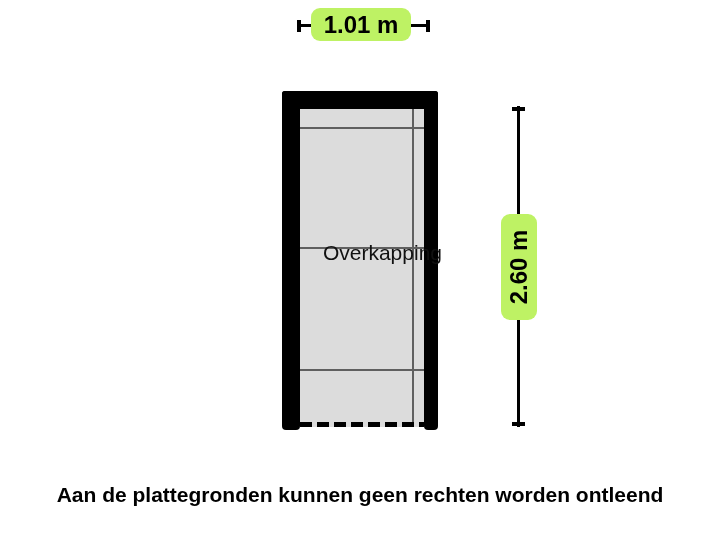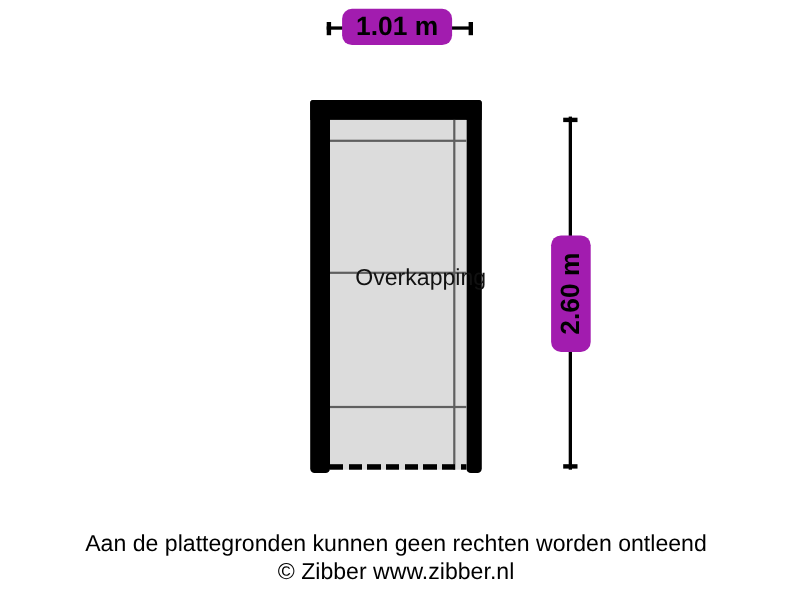--- a/index.html
+++ b/index.html
@@ -34,41 +34,41 @@
     letter-spacing:0px;
     white-space:nowrap;
   }
 
   
   .dim-line-h{left:297px;top:24px;width:133px;height:3px;background:#000;}
   .dim-tick-v{width:4px;height:12px;background:#000;top:20px;}
   .tick-left{left:297px;}
   .tick-right{left:426px;}
   .dim-box{
-    background:#a21caf;border-radius:9px;
+    background:#bef264;border-radius:9px;
     display:flex;align-items:center;justify-content:center;
     font-size:24px;font-weight:bold;color:#000;
   }
   .dim-box-top{left:311px;top:8px;width:100px;height:33px;}
 
   .dim-line-v{left:517px;top:106px;width:3px;height:321px;background:#000;}
   .dim-tick-h{width:13px;height:4px;background:#000;left:512px;}
   .tick-up{top:107px;}
   .tick-down{top:422px;}
   .dim-box-right{left:501px;top:214px;width:36px;height:106px;}
   .dim-box-right span{
     transform:rotate(-90deg);
     white-space:nowrap;
   }
 
   
   .footer-line{
     left:0;width:720px;
     text-align:center;
-    font-weight:normal;color:#000;
+    font-weight:bold;color:#000;
     white-space:nowrap;
   }
   .disclaimer{top:483px;font-size:21px;}
   .copyright{top:508px;font-size:21px;}
 </style>
 </head>
 <body>
 
 <div class="stage">
 
@@ -95,15 +95,14 @@
   <div class="abs room-label">Overkapping</div>
 
   <div class="abs dim-line-v"></div>
   <div class="abs dim-tick-h tick-up"></div>
   <div class="abs dim-tick-h tick-down"></div>
   <div class="abs dim-box dim-box-right">
     <span>2.60 m</span>
   </div>
 
   <div class="abs footer-line disclaimer">Aan de plattegronden kunnen geen rechten worden ontleend</div>
-  <div class="abs footer-line copyright">© Zibber www.zibber.nl</div>
 
 </div>
 
 </body></html>

